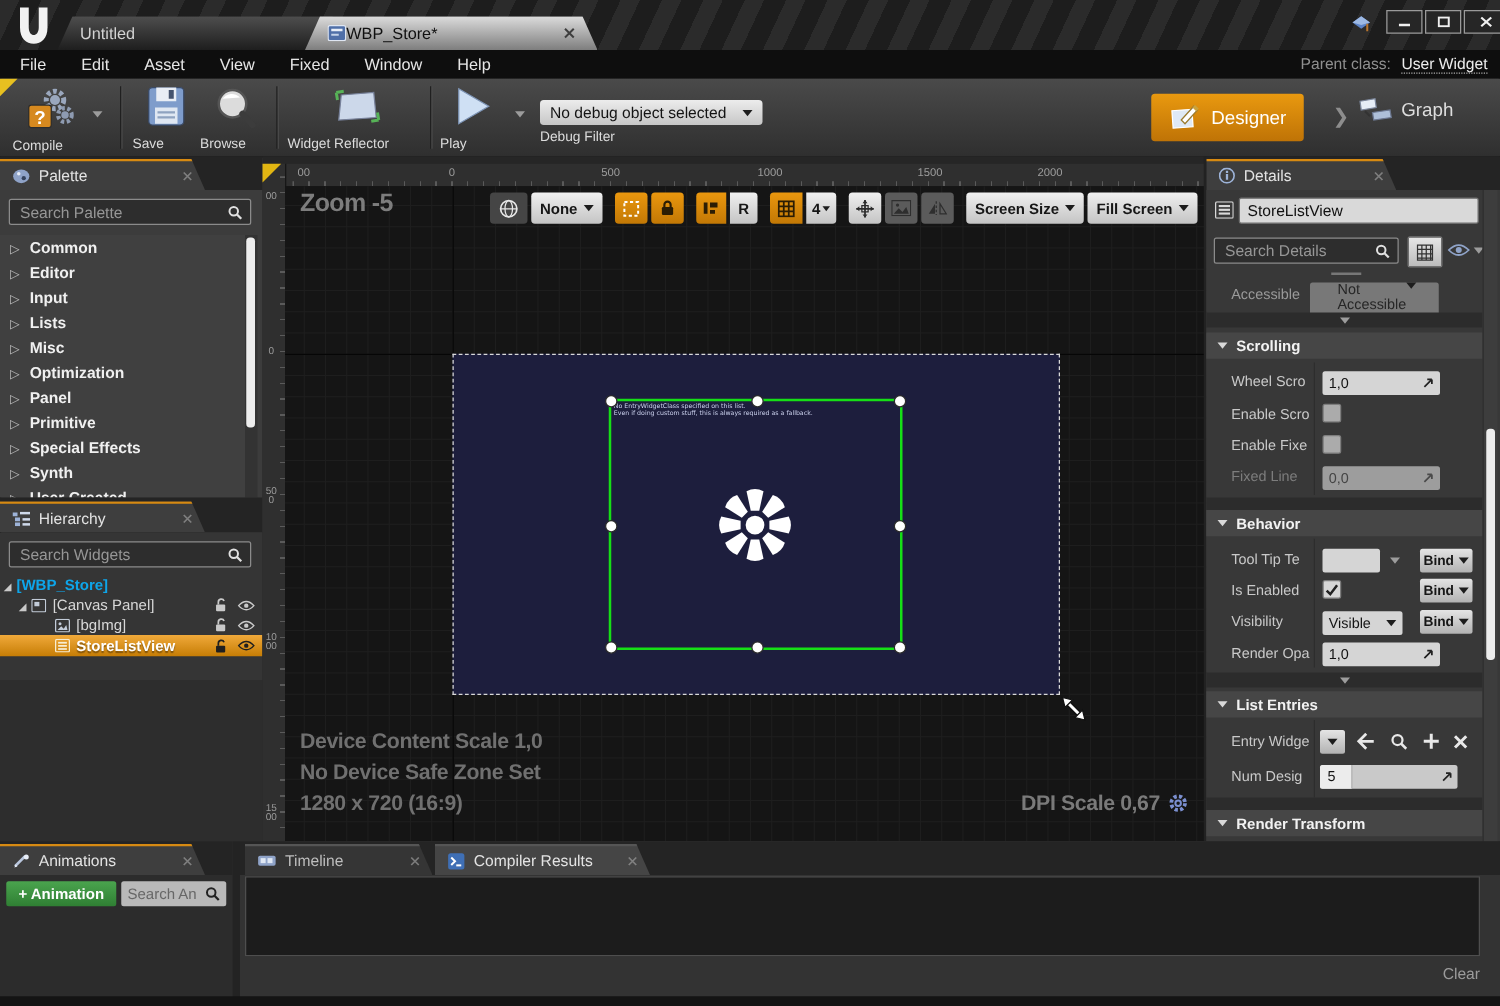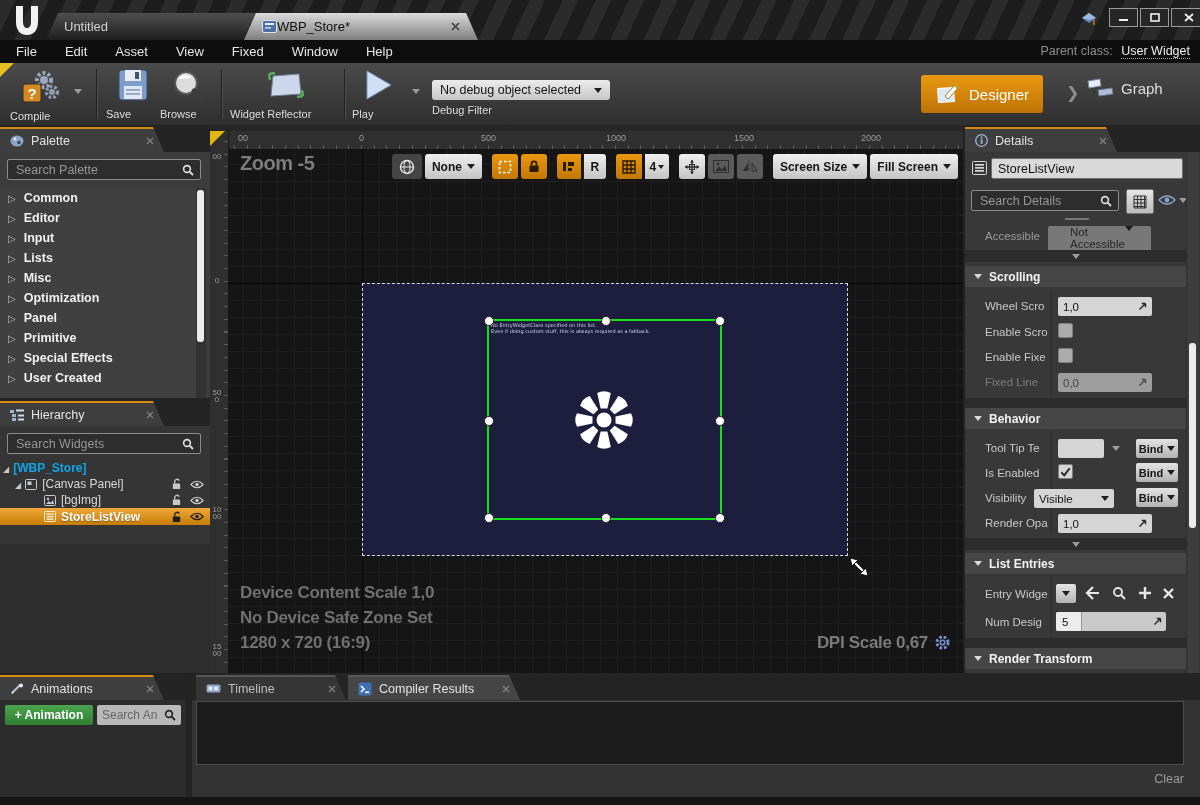--- a/index.html
+++ b/index.html
@@ -274,20 +274,24 @@
       <div class="cat-row">
           <span class="tri-r"></span>
           <span>Primitive</span>
         </div>
       <div class="cat-row">
           <span class="tri-r"></span>
           <span>Special Effects</span>
         </div>
       <div class="cat-row">
           <span class="tri-r"></span>
+          <span>Synth</span>
+        </div>
+      <div class="cat-row">
+          <span class="tri-r"></span>
           <span>User Created</span>
         </div>
     </div>
     <div class="abs" style="left:196px;top:36px;width:10px;height:210px;background:#333">
       <div class="abs" style="left:1px;top:2px;width:7px;height:152px;background:#ededed;border-radius:3px"></div>
     </div>
   </div>
 
   <div class="abs tabstrip" style="left:0;top:398px;width:210px;height:28px">
     <div class="ptab" style="left:0;width:164px;top:3px">
@@ -377,21 +381,21 @@
     <div class="abs" style="left:0;top:118px;width:210px;height:129px;background:#2d2d2d"></div>
   </div>
 
   <div class="abs" style="left:210px;top:125px;width:755px;height:548px;background:#262626"></div>
   <div class="abs hruler">
     <span class="hlab" style="left:12px">00</span>
     <span class="hlab" style="left:133px">0</span>
     <span class="hlab" style="left:255px">500</span>
     <span class="hlab" style="left:380px">1000</span>
     <span class="hlab" style="left:508px">1500</span>
-    <span class="hlab" style="left:635px">2000</span>
+    <span class="hlab" style="left:604px">2000</span>
   </div>
   <div class="abs vruler">
     <span class="vlab" style="top:22px">00</span>
     <span class="vlab" style="top:146px">0</span>
     <span class="vlab" style="top:258px">500</span>
     <span class="vlab" style="top:375px">1000</span>
     <span class="vlab" style="top:512px">1500</span>
   </div>
   <div class="abs" style="left:210px;top:131px;width:0;height:0;border-top:15px solid #e2b612;border-right:15px solid transparent"></div>
 
@@ -618,21 +622,21 @@
   <div class="chk" style="left:1058px;top:464px;background:#d6d6d6">
     <svg width="11" height="10" viewBox="0 0 13 12">
         <path d="M1.5 6.5 L5 10 L11.5 1.5" fill="none" stroke="#222" stroke-width="2.4"></path>
       </svg>
   </div>
   <div class="bindbtn" style="top:463px">
       <span>Bind</span>
       <span class="dk-caret"></span>
     </div>
   <div class="plabel" style="top:492px">Visibility</div>
-  <div class="vfield" style="left:1034px;top:489px;width:80px">
+  <div class="vfield" style="left:1058px;top:489px;width:64px">
     <span>Visible</span>
       <span class="dk-caret"></span>
   </div>
   <div class="bindbtn" style="top:488px">
       <span>Bind</span>
       <span class="dk-caret"></span>
     </div>
   <div class="plabel" style="top:517px">Render Opa</div>
   <div class="vfield" style="left:1058px;top:514px;width:94px">
     <span>1,0</span>

